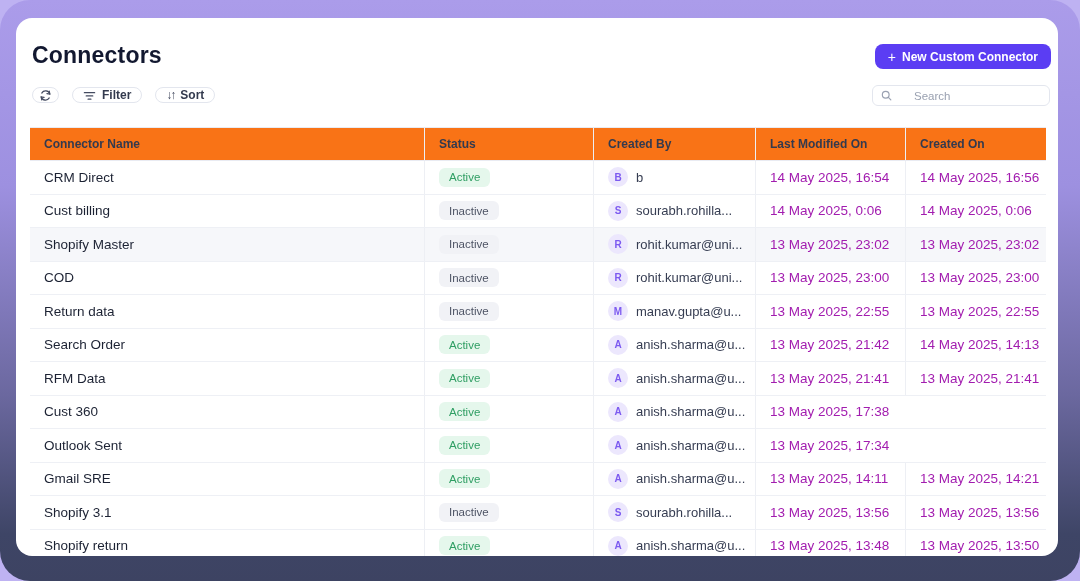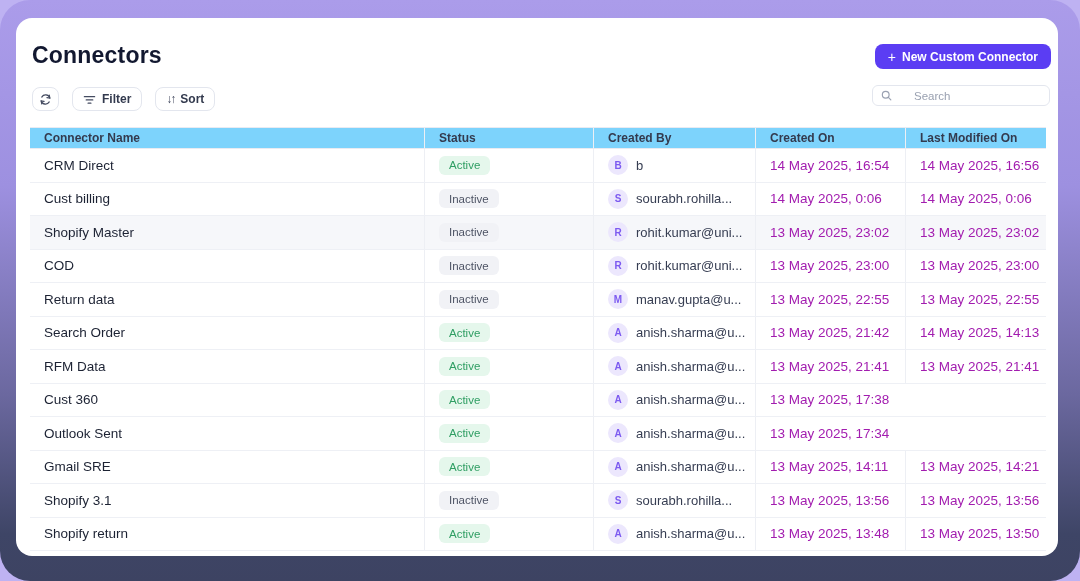--- a/index.html
+++ b/index.html
@@ -32,21 +32,21 @@
     border: none; border-radius: 8px;
     font-family: "Liberation Sans", sans-serif;
     font-size: 12px; font-weight: 700; cursor: pointer;
   }
   .new-connector-btn .plus { font-size: 14px; font-weight: 400; line-height: 1; }
   .toolbar {
     position: absolute; left: 16px; top: 69px;
     display: flex; align-items: center; gap: 13px;
   }
   .tool-btn {
-    height: 24px; padding: 0 10px;
+    height: 16px; padding: 0 10px;
     display: flex; align-items: center; gap: 6px;
     background: #ffffff; border: 1px solid #e3e6ee; border-radius: 8px;
     font-family: "Liberation Sans", sans-serif;
     font-size: 12px; font-weight: 700; color: #333a4e; cursor: pointer;
   }
   .tool-btn.icon-only { width: 27px; padding: 0; justify-content: center; }
   .sort-glyph { font-size: 12px; color: #444b60; letter-spacing: -2px; font-weight: 400; }
   .search-box {
     position: absolute; top: 67px; right: 8px;
     width: 178px; height: 21px;
@@ -62,22 +62,22 @@
   .search-box input::placeholder { color: #9aa1b1; }
 
   .table {
     position: absolute; left: 14px; right: 12px; top: 109px; bottom: 0;
   }
   .trow {
     display: grid;
     grid-template-columns: 394px 169px 162px 150px minmax(0,1fr);
   }
   .thead {
-    height: 22px;
-    background: #7dd3fc;
+    height: 34px;
+    background: #f97316;
     border-top: 1px solid #e9ebf2;
     border-bottom: 1px solid #e9ebf2;
   }
   .thead .th {
     display: flex; align-items: center;
     padding-left: 14px;
     font-size: 12px; font-weight: 700; color: #333a4e;
   }
   .tbody .trow { height: 33.5px; border-bottom: 1px solid #eef0f5; cursor: pointer; }
   .tbody .trow.hovered { background: #f6f7fa; }
@@ -154,22 +154,22 @@
       </svg>
     </span>
     <input type="text" placeholder="Search" style="">
   </div>
 
   <div class="table">
     <div class="trow thead">
         <div class="th">Connector Name</div>
         <div class="th">Status</div>
         <div class="th">Created By</div>
+        <div class="th">Last Modified On</div>
         <div class="th">Created On</div>
-        <div class="th">Last Modified On</div>
       </div>
     <div class="tbody">
         <div class="trow">
           <div class="td name">CRM Direct</div>
           <div class="td">
             <span class="badge active">Active</span>
           </div>
           <div class="td creator">
             <span class="avatar">B</span>
             <span class="email">b</span>

